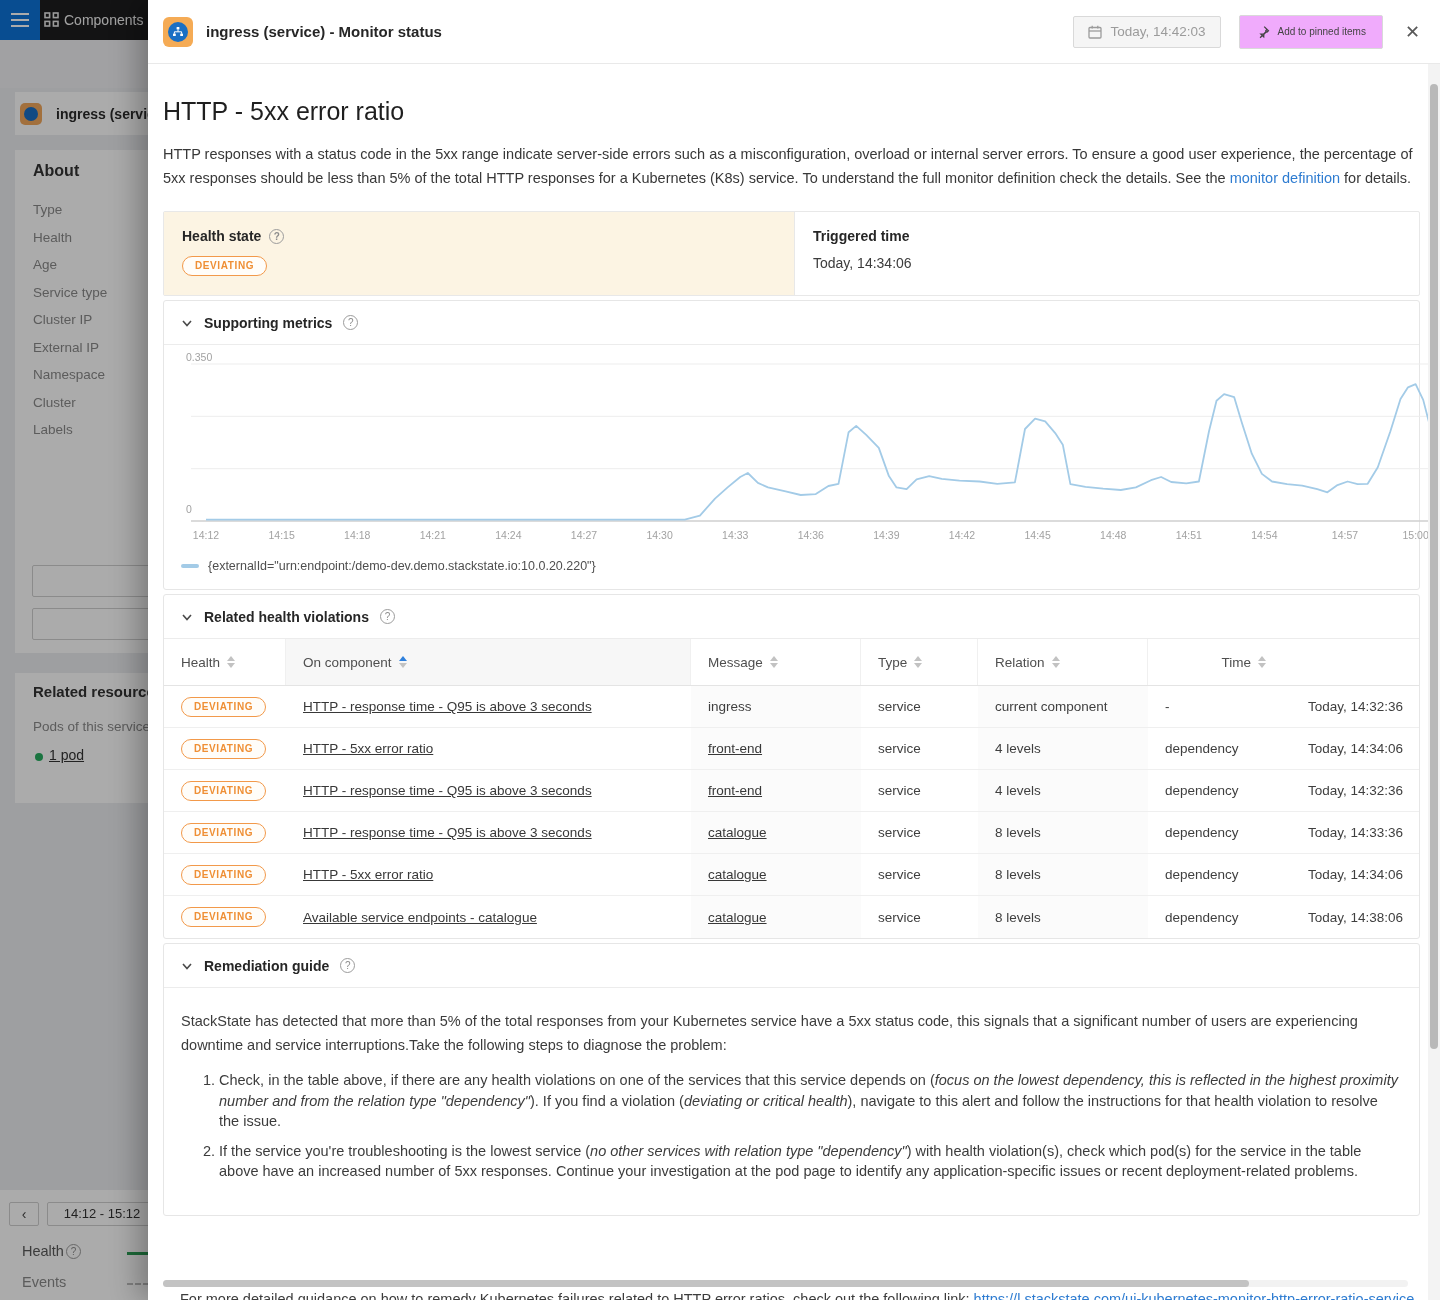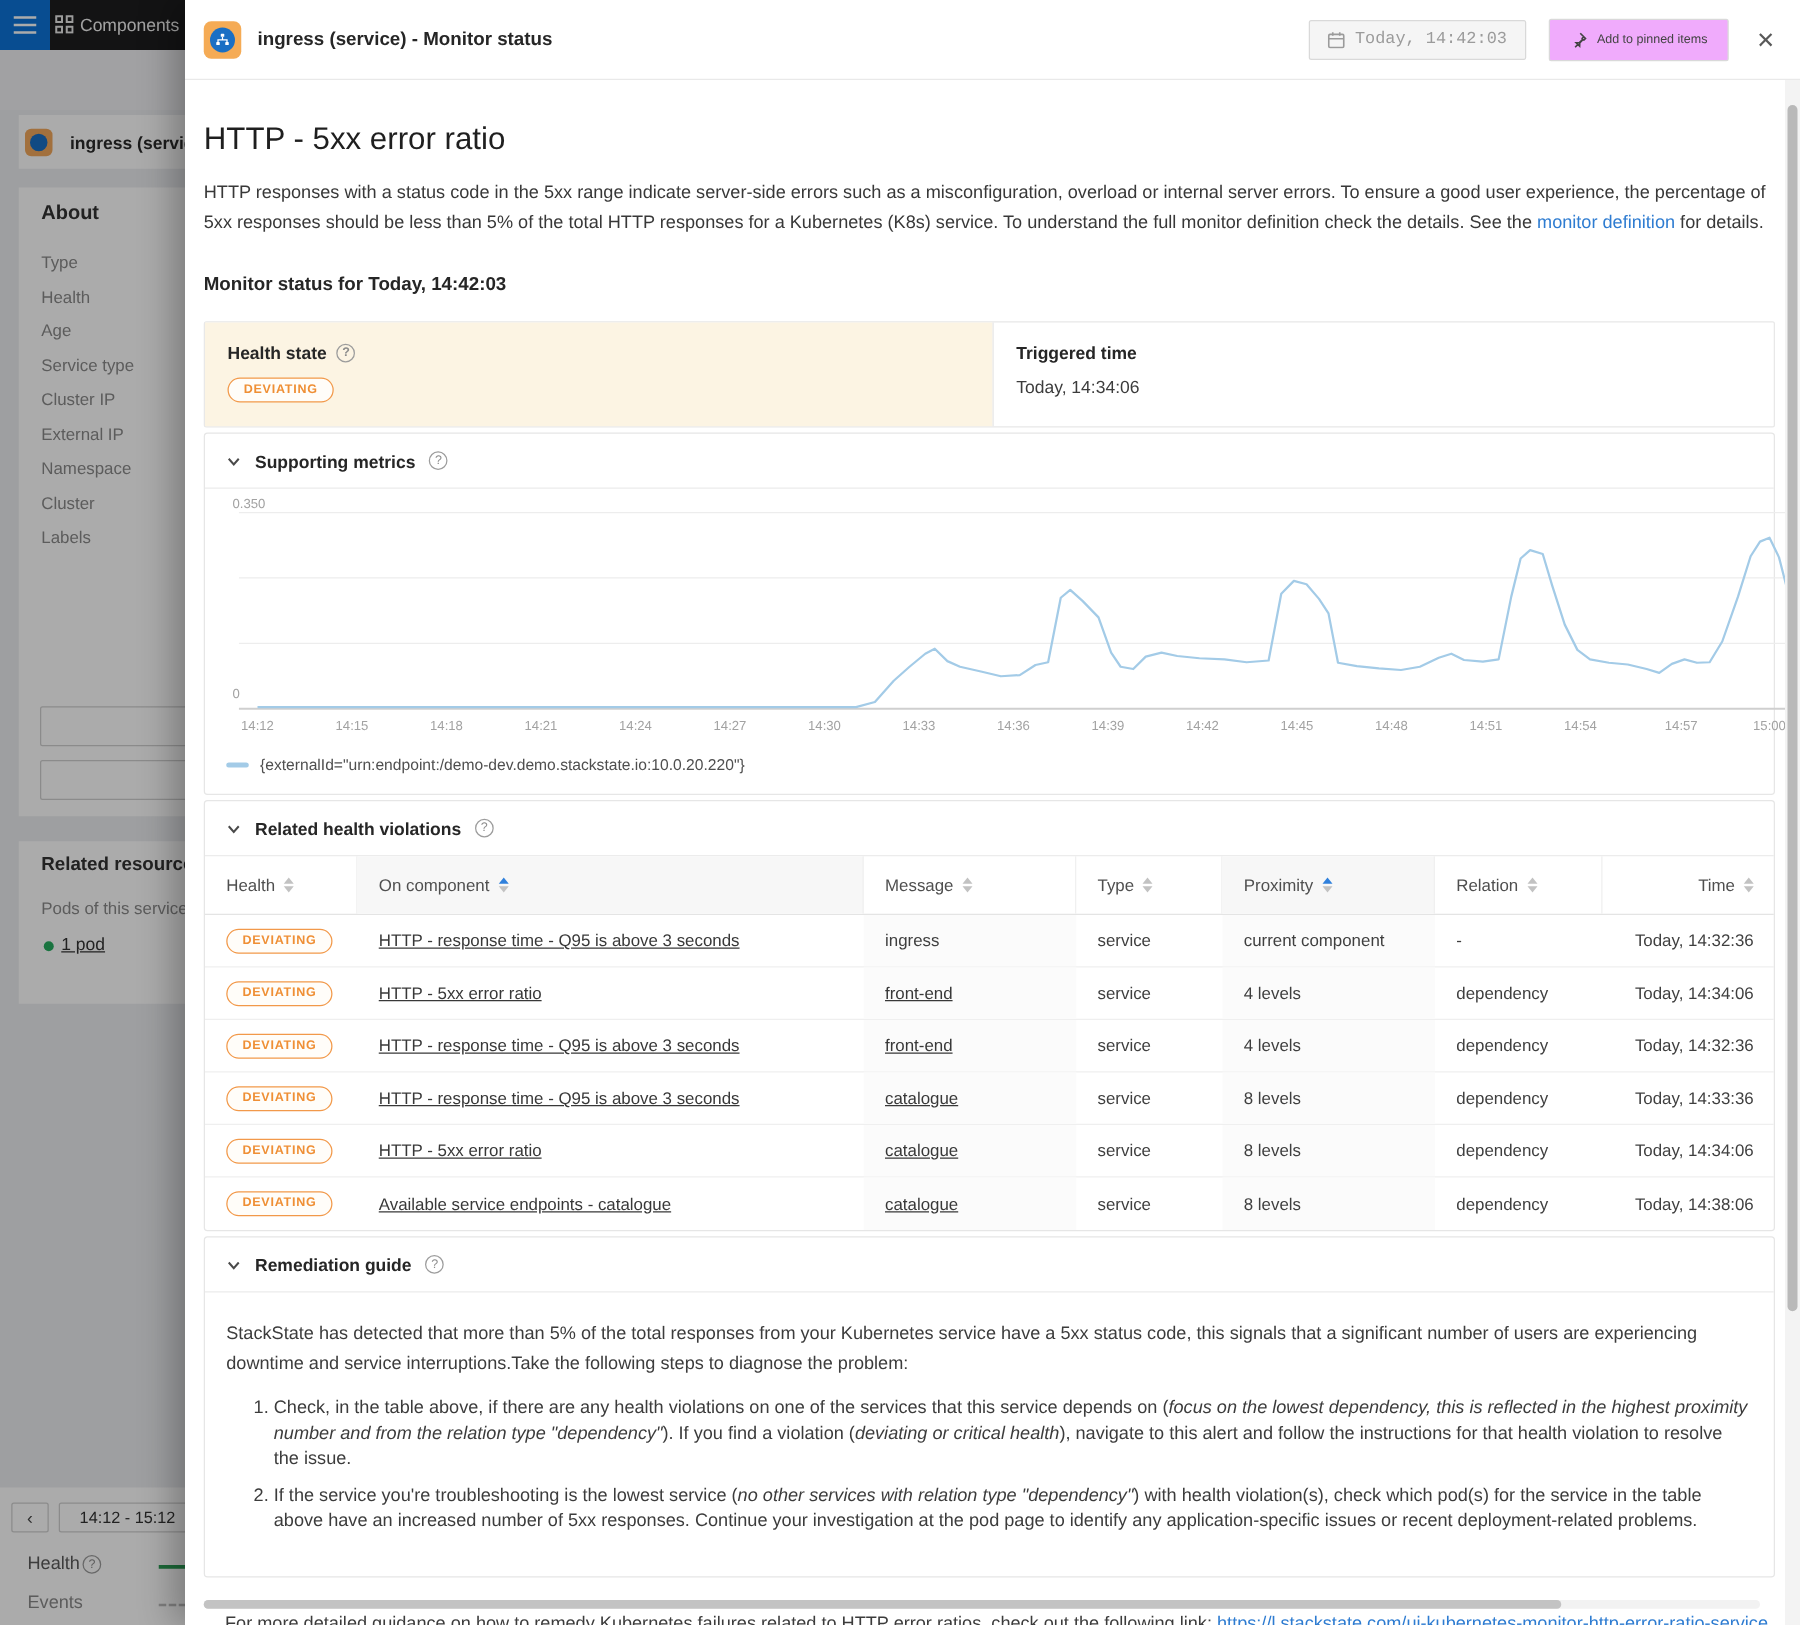--- a/index.html
+++ b/index.html
@@ -43,21 +43,21 @@
   .qicon { display:inline-block; width:15px; height:15px; border:1px solid #9c9c9c; border-radius:50%; color:#8c8c8c; font-size:10px; line-height:13px; text-align:center; }
 
   .backdrop { position:absolute; left:0; top:0; width:150px; height:1300px; background:rgba(0,0,0,0.33); z-index:2; }
 
   
   .modal { position:absolute; left:148px; top:0; width:1292px; height:1300px; background:#fff; z-index:3; box-shadow:-10px 0 26px rgba(0,0,0,0.28); }
   .m-head { height:64px; border-bottom:1px solid #e9e9e9; display:flex; align-items:center; padding:0 20px 0 15px; }
   .m-avatar { width:30px; height:30px; border-radius:6px; background:#f5ab55; position:relative; flex:none; }
   .m-avatar b { position:absolute; left:5px; top:5px; width:20px; height:20px; border-radius:50%; background:#1a6fc4; display:flex; align-items:center; justify-content:center; }
   .m-title { margin-left:13px; font-size:15px; font-weight:600; color:#262626; flex:1; }
-  .date-btn { height:32px; padding:0 14px; background:#f5f5f5; border:1px solid #d9d9d9; border-radius:2px; color:#9b9b9b; font-size:13.5px; display:flex; align-items:center; gap:8px; margin-right:18px;font-family:Liberation Mono, monospace; }
+  .date-btn { height:32px; padding:0 14px; background:#f5f5f5; border:1px solid #d9d9d9; border-radius:2px; color:#9b9b9b; font-size:13.5px; display:flex; align-items:center; gap:8px; margin-right:18px; }
   .pin-btn { height:34px; padding:0 16px; background:#f0abfc; border:1px solid #d9d9d9; border-radius:2px; color:#434343; font-size:10px; display:flex; align-items:center; gap:8px; }
   .close-x { margin-left:22px; font-size:18px; color:#595959; cursor:pointer; line-height:1; }
 
   .m-body { position:absolute; top:64px; left:0; right:0; bottom:0; overflow:hidden; padding:0 20px 0 15px; }
   h1.page-h { margin-top:33px; font-size:25px; font-weight:500; color:#1f1f1f; }
   .desc { margin-top:17px; font-size:14.5px; color:#383838; line-height:23.5px; max-width:1250px; }
   .text-link { color:#2e7cd1; text-decoration:none; cursor:pointer; }
   h2.status-h { margin-top:29px; font-size:15px; font-weight:700; color:#262626; }
 
   .health-box { margin-top:21px; height:85px; border:1px solid #e8e8e8; border-radius:2px; display:flex; }
@@ -233,21 +233,20 @@
           </g>
         </svg>
       <span>Add to pinned items</span>
     </span>
     <span class="close-x">✕</span>
   </div>
 
   <div class="m-body">
     <h1 class="page-h">HTTP - 5xx error ratio</h1>
     <p class="desc"><span>HTTP responses with a status code in the 5xx range indicate server-side errors such as a misconfiguration, overload or internal server errors. To ensure a good user experience, the percentage of 5xx responses should be less than 5% of the total HTTP responses for a Kubernetes (K8s) service. To understand the full monitor definition check the details. See the </span><a class="text-link">monitor definition</a><span> for details.</span></p>
-    <h2 class="status-h">Monitor status for Today, 14:42:03</h2>
 
     <div class="health-box">
       <div class="hb-left">
         <div class="hb-label">
           <span>Health state</span>
           <span class="qicon">?</span>
         </div>
         <span class="badge">DEVIATING</span>
       </div>
       <div class="hb-right">
@@ -332,27 +331,20 @@
               <i class="tri-dn"></i>
             </span>
           </div>
           <div class="th">
             <span>Type</span>
             <span class="sort none">
               <i class="tri-up"></i>
               <i class="tri-dn"></i>
             </span>
           </div>
-          <div class="th shaded">
-            <span>Proximity</span>
-            <span class="sort asc">
-              <i class="tri-up"></i>
-              <i class="tri-dn"></i>
-            </span>
-          </div>
           <div class="th">
             <span>Relation</span>
             <span class="sort none">
               <i class="tri-up"></i>
               <i class="tri-dn"></i>
             </span>
           </div>
           <div class="th">
             <span>Time</span>
             <span class="sort none">

